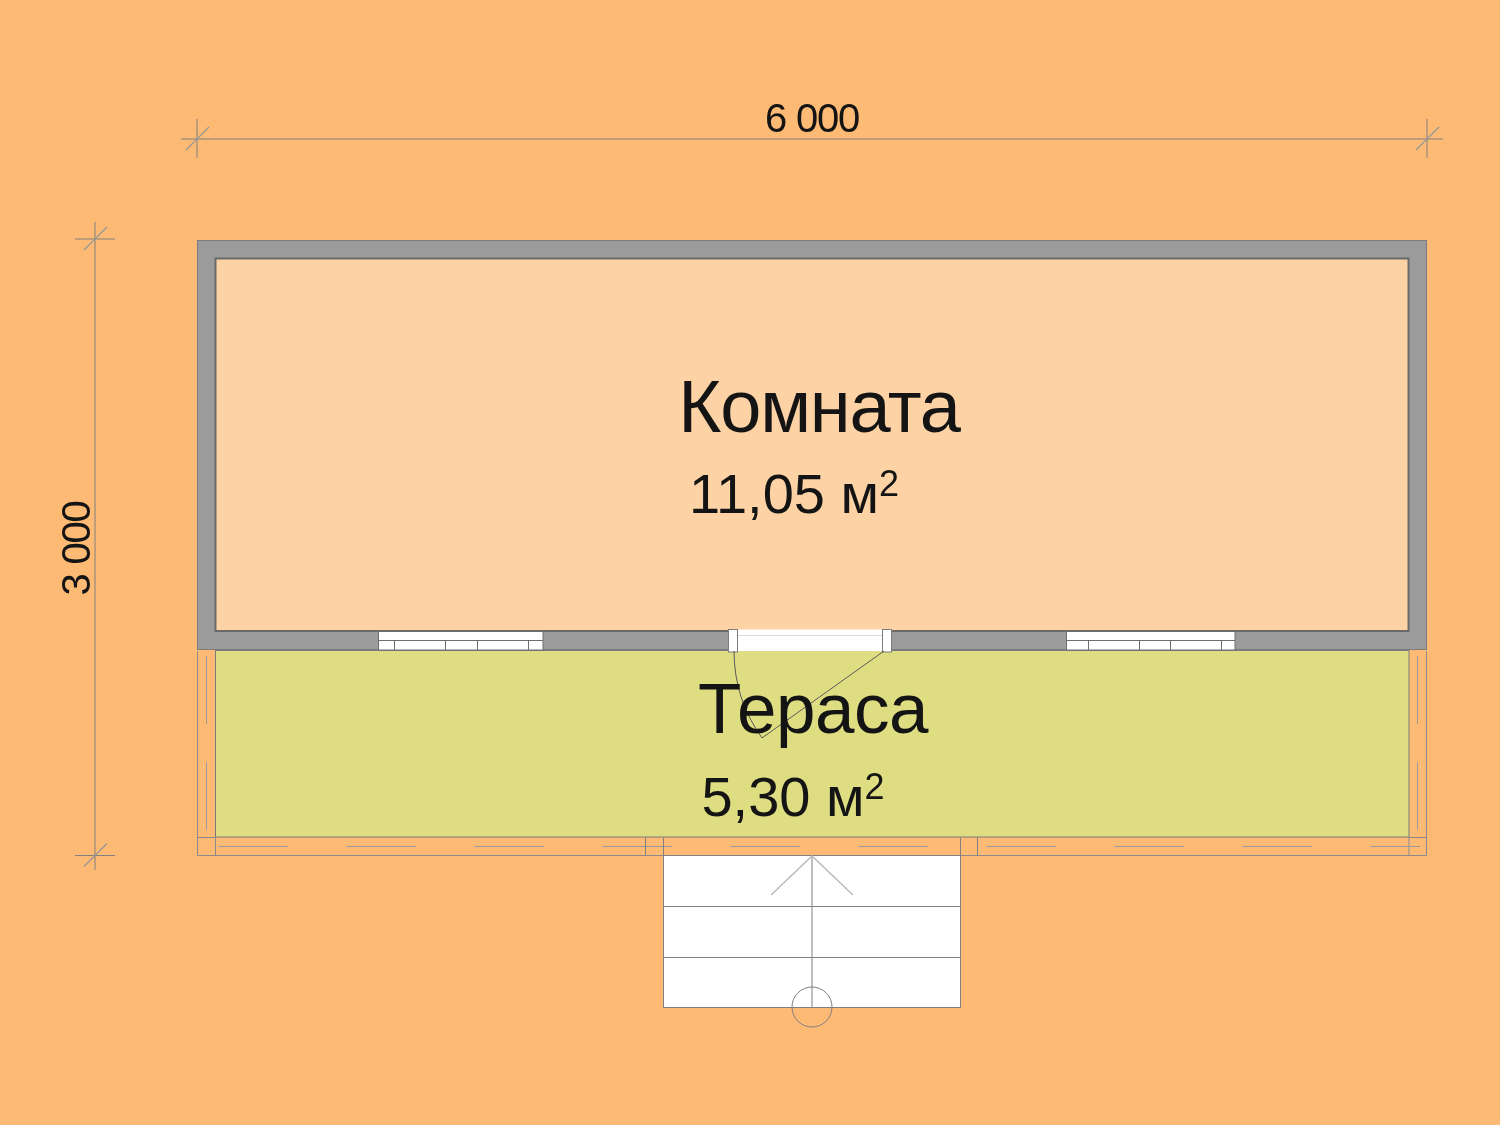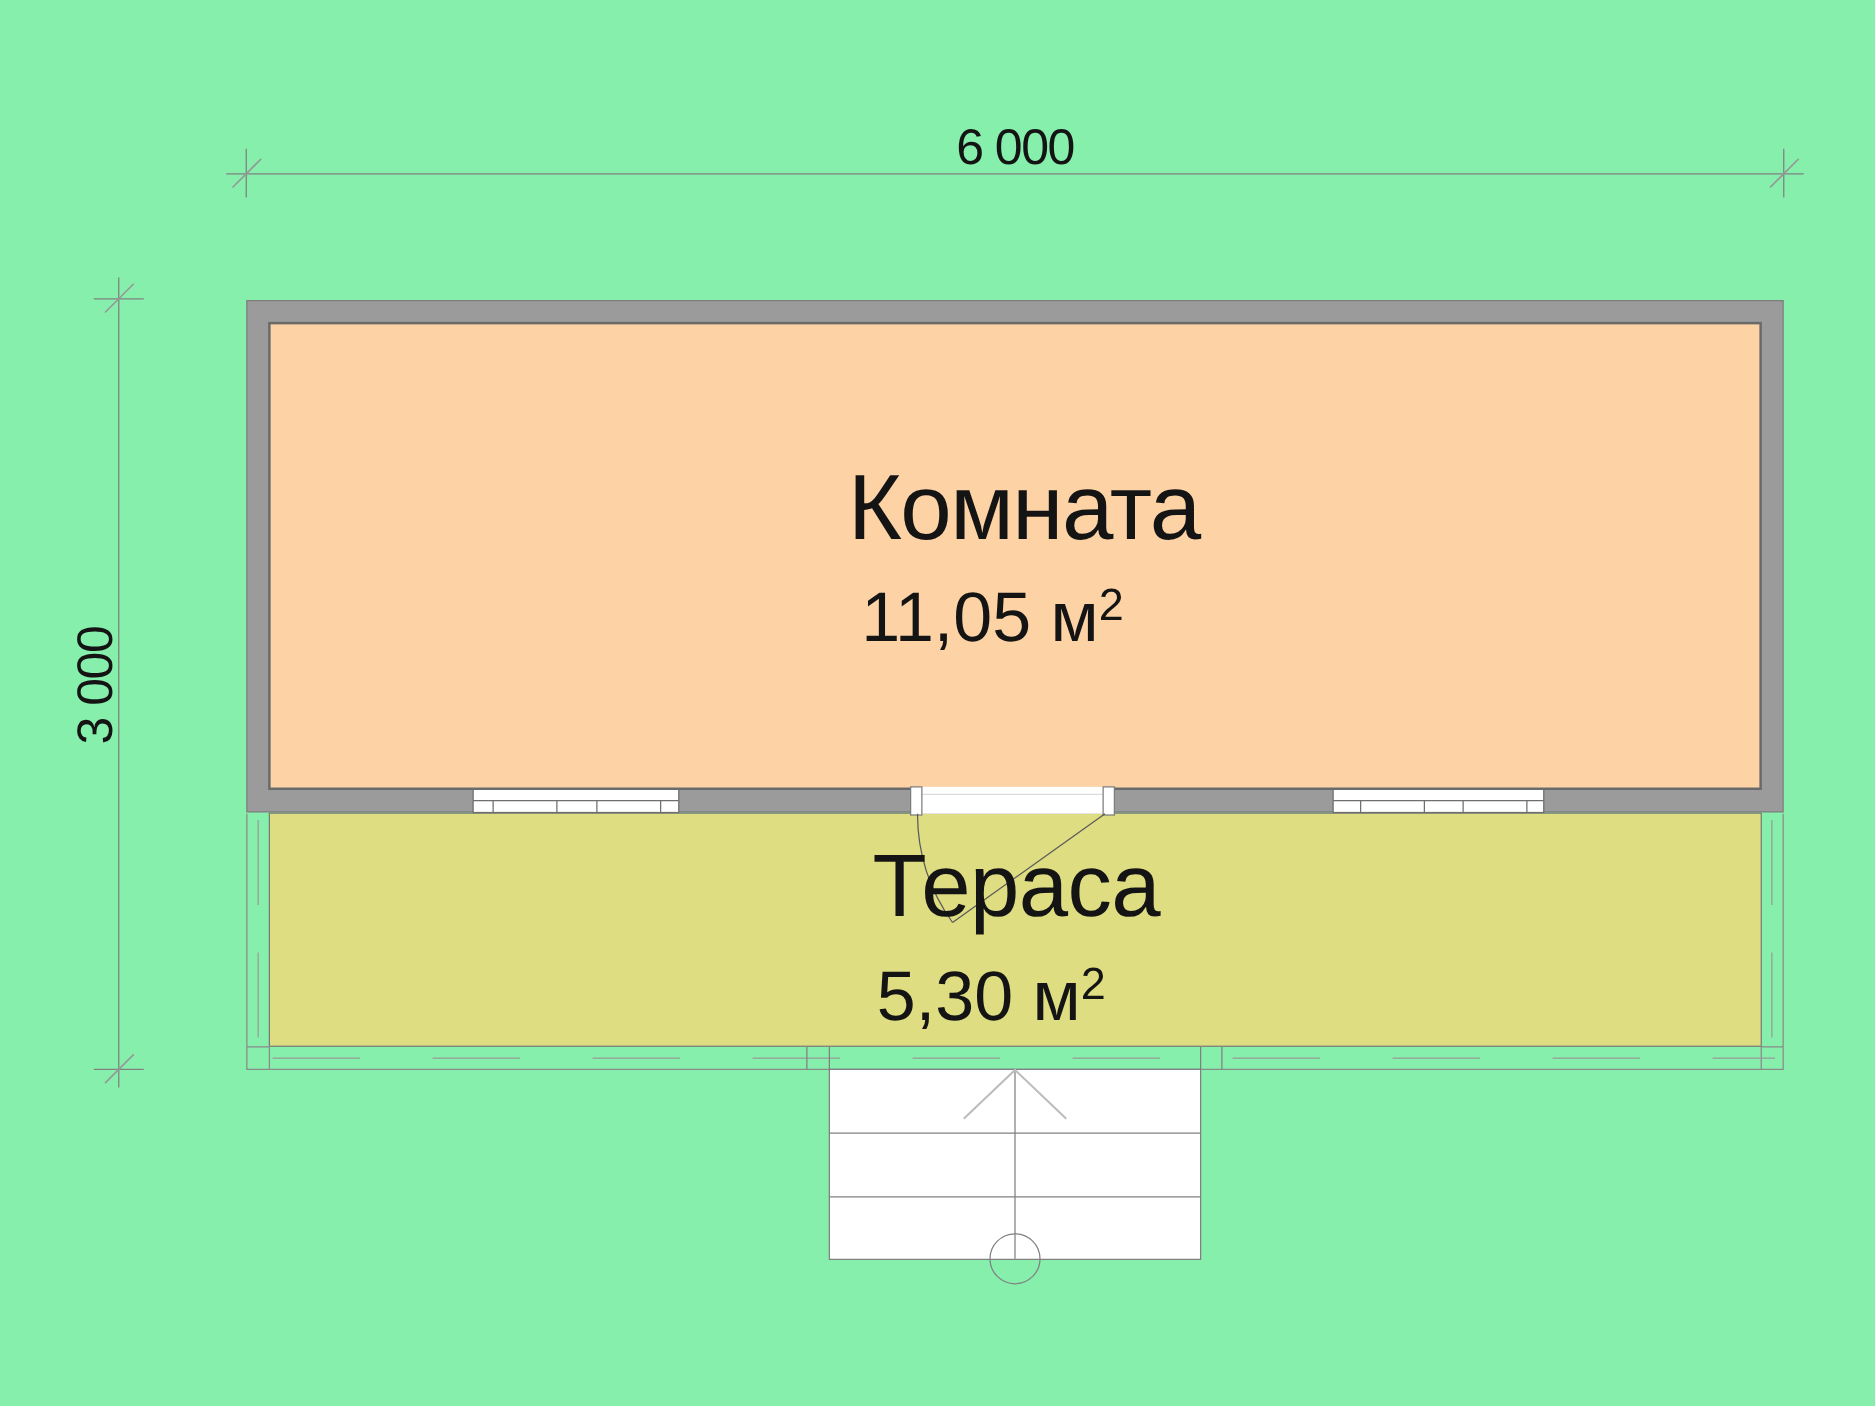--- a/index.html
+++ b/index.html
@@ -1,16 +1,16 @@
 <!DOCTYPE html>
 <html><head>
 <meta charset="utf-8">
 <style>
   html,body{margin:0;padding:0;background:#ffffff;}
-  .page{position:relative;width:1500px;height:1125px;background:#86efac;overflow:hidden;
+  .page{position:relative;width:1500px;height:1125px;background:#fdba74;overflow:hidden;
         font-family:"Liberation Sans", sans-serif;}
   svg{position:absolute;left:0;top:0;}
   text{font-family:"Liberation Sans", sans-serif;fill:#141414;}
 </style>
 </head>
 <body>
 <div class="page">
 <svg width="1500" height="1125" viewBox="0 0 1500 1125">
 
   <g stroke="#808080" stroke-width="1" fill="none">

